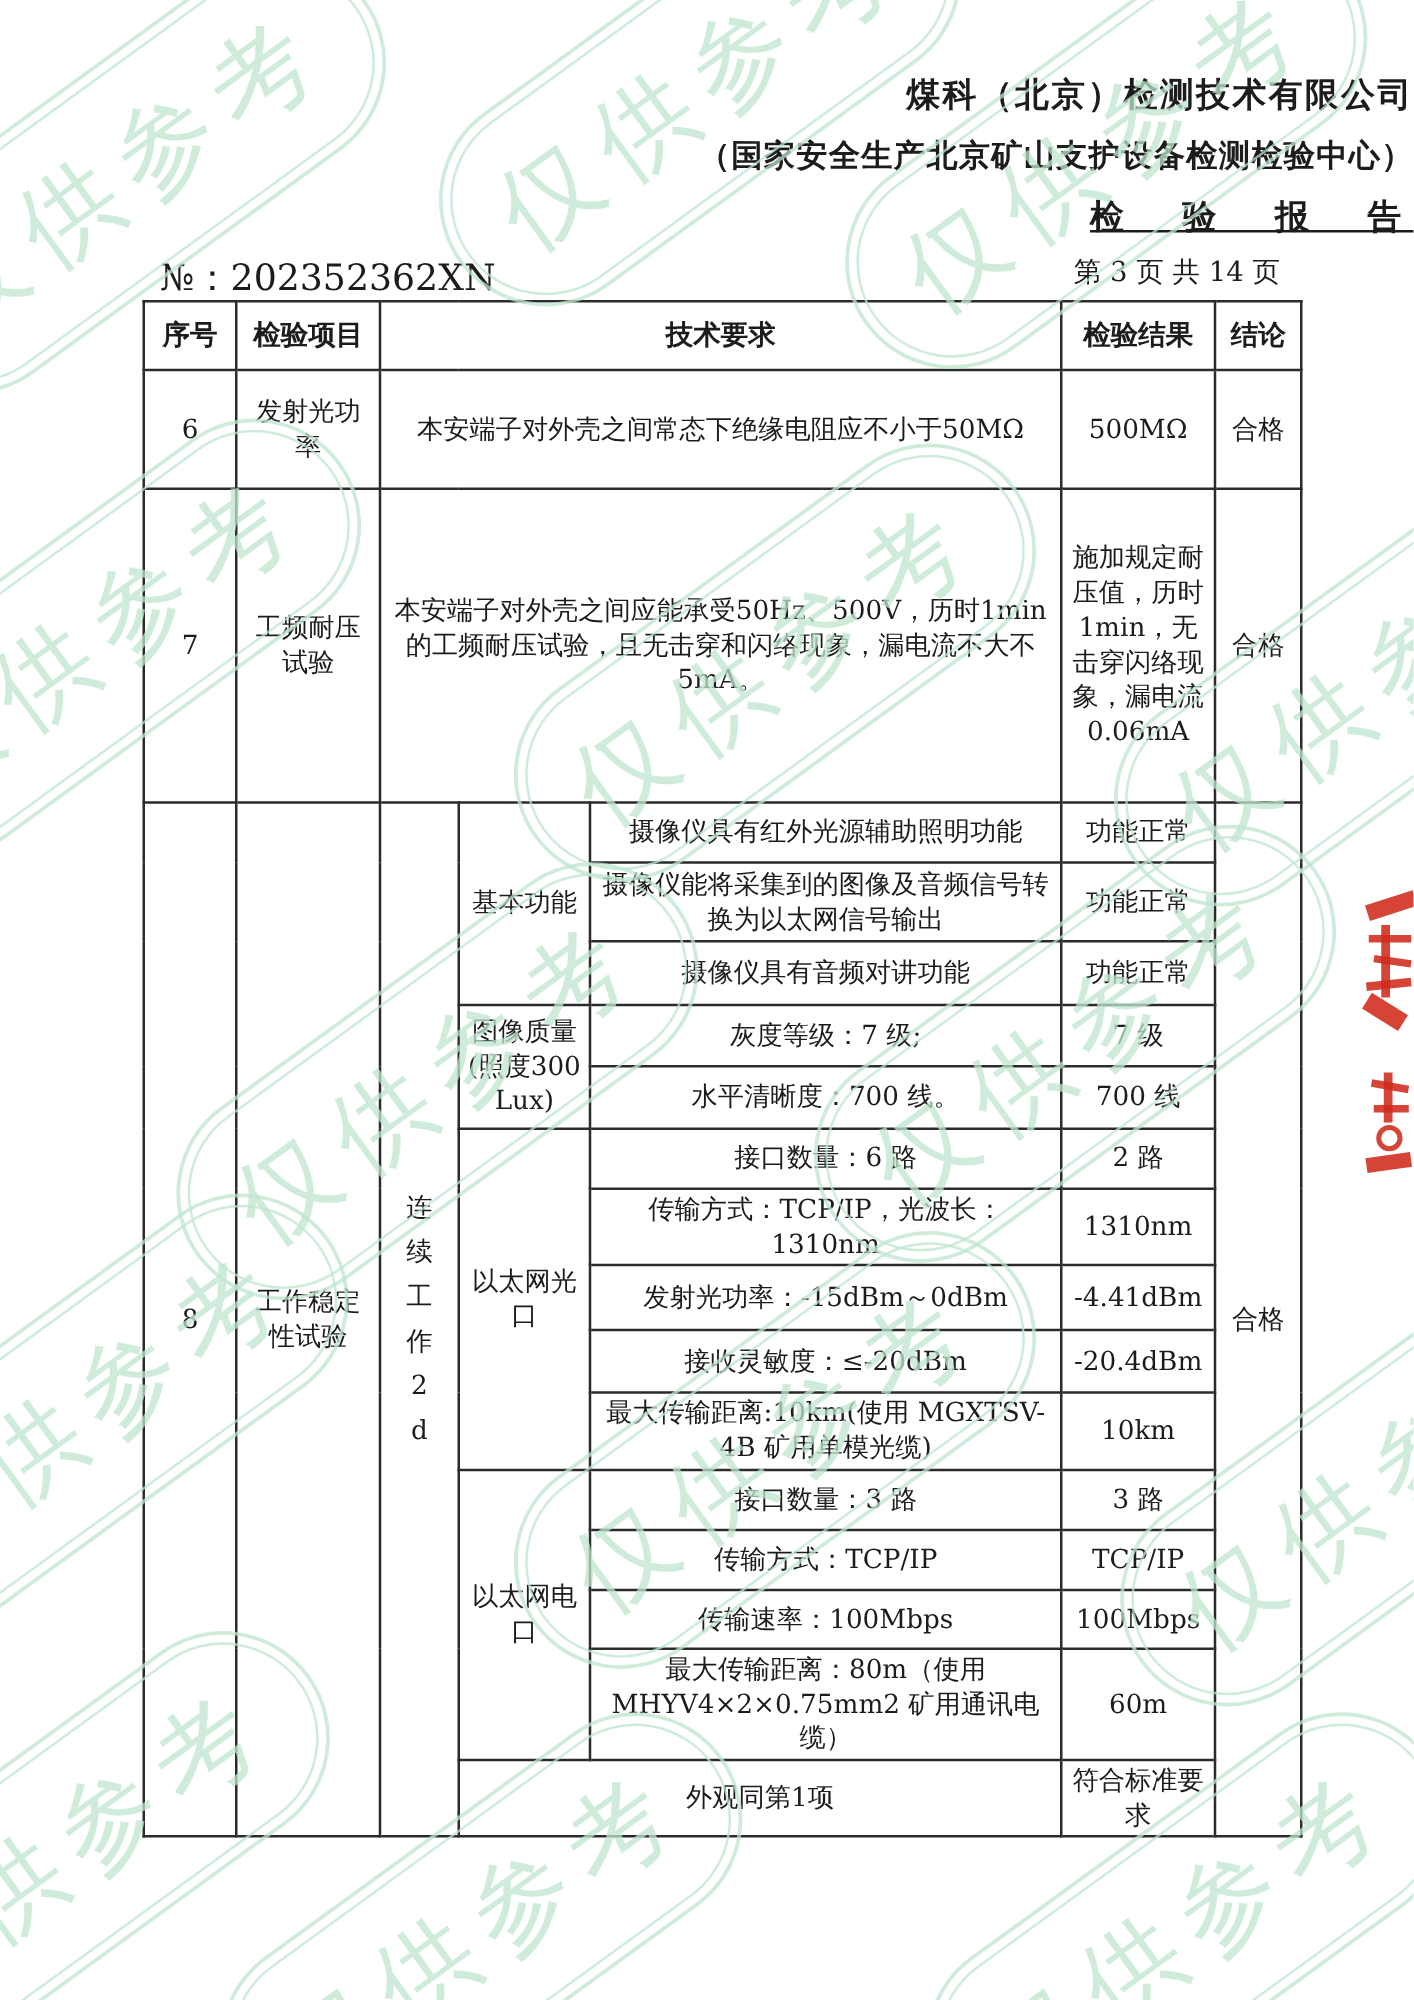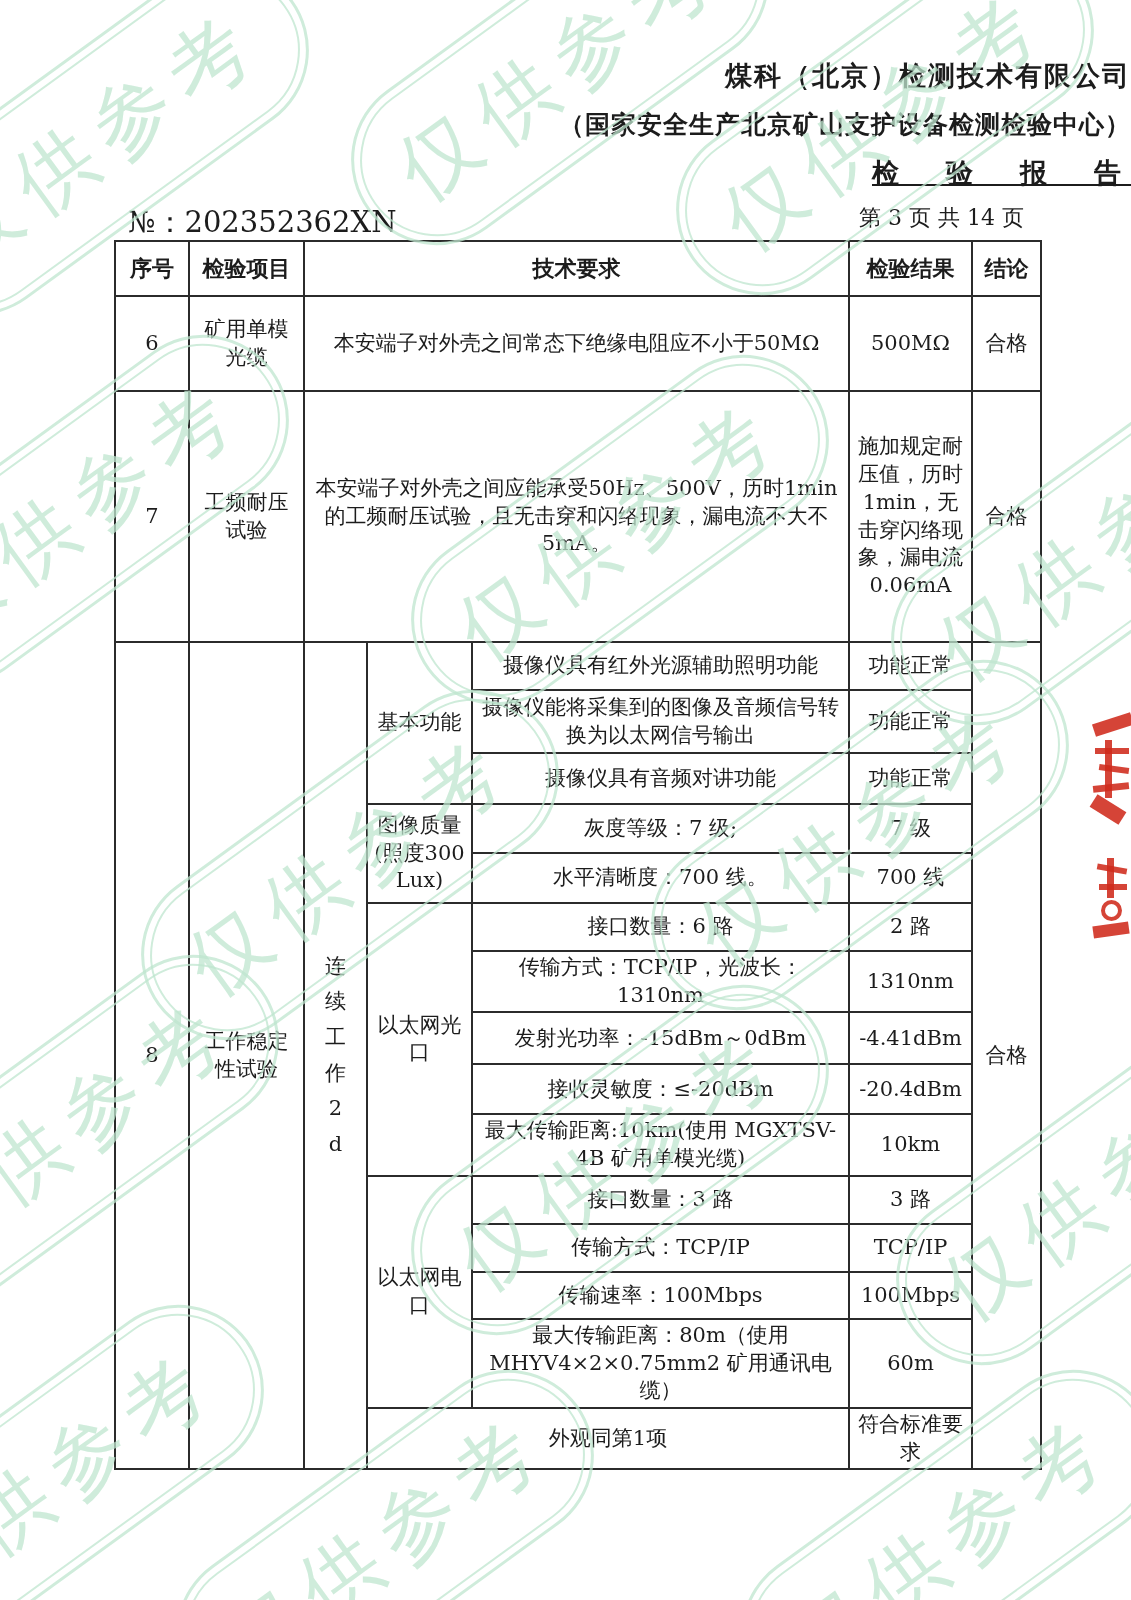--- a/index.html
+++ b/index.html
@@ -80,21 +80,21 @@
     <tbody>
         <tr style="height:55px">
       <th>序号</th>
       <th>检验项目</th>
       <th colspan="3">技术要求</th>
       <th>检验结果</th>
       <th>结论</th>
     </tr>
     <tr style="height:95px">
       <td>6</td>
-      <td>矿用单模光缆</td>
+      <td>发射光功率</td>
       <td colspan="3" class="req">本安端子对外壳之间常态下绝缘电阻应不小于50MΩ</td>
       <td>500MΩ</td>
       <td>合格</td>
     </tr>
     <tr style="height:251px">
       <td>7</td>
       <td>工频耐压试验</td>
       <td colspan="3" class="req">本安端子对外壳之间应能承受50Hz、500V，历时1min的工频耐压试验，且无击穿和闪络现象，漏电流不大不5mA。</td>
       <td class="result-left">施加规定耐压值，历时1min，无击穿闪络现象，漏电流0.06mA</td>
       <td>合格</td>

